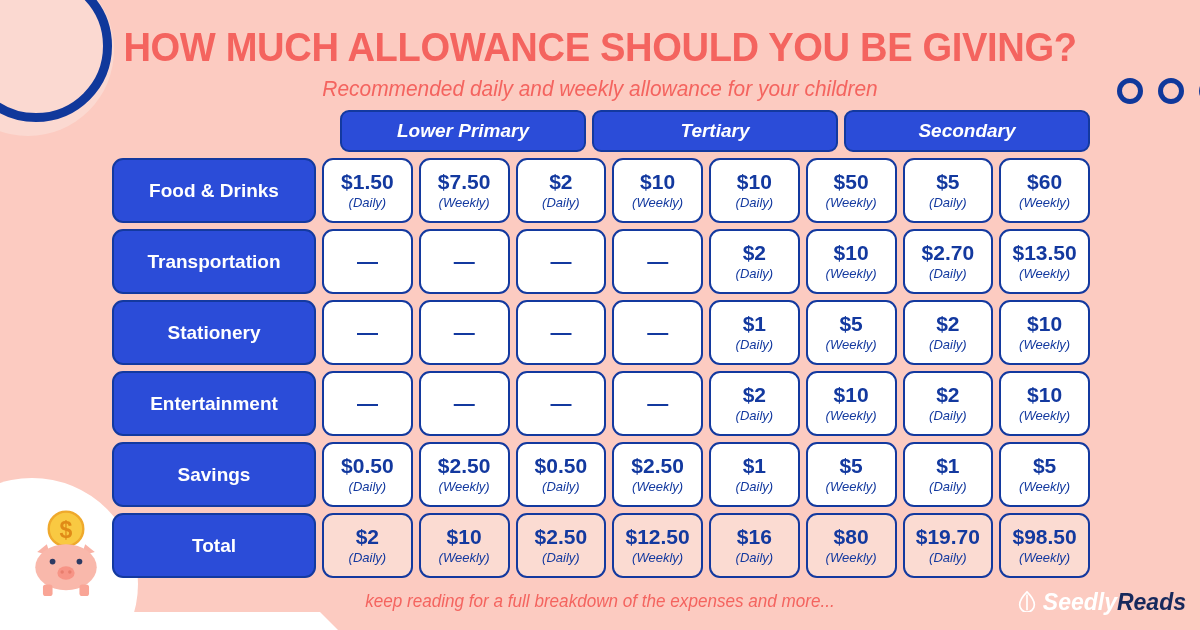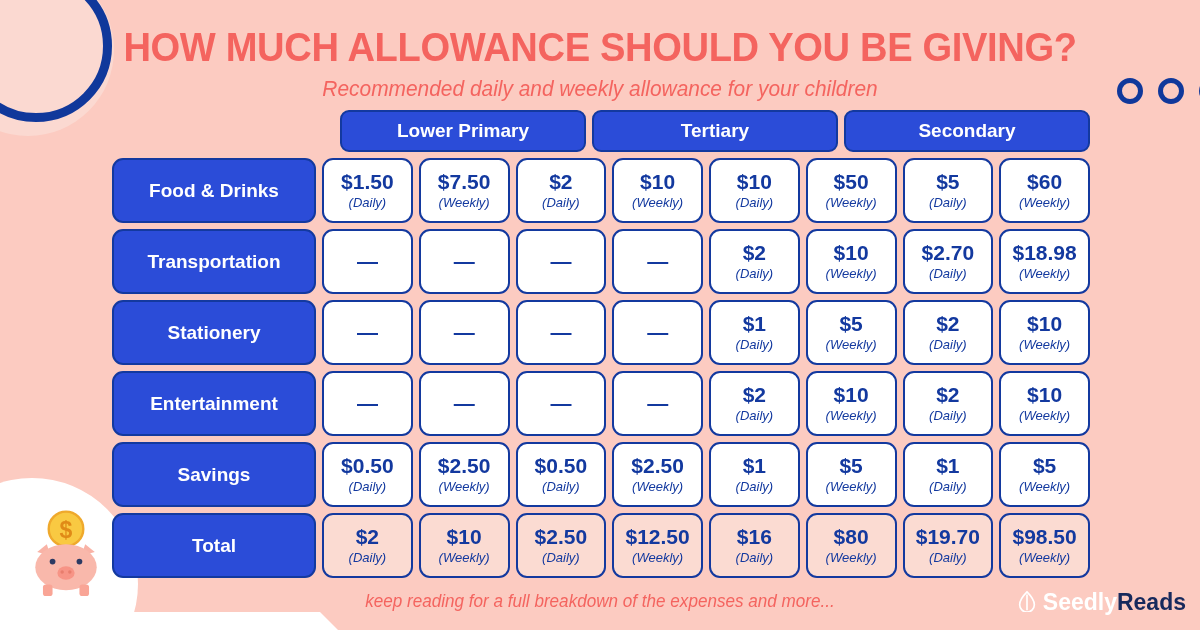--- a/index.html
+++ b/index.html
@@ -70,20 +70,21 @@
   .grouphead {
     flex:1 1 0;
     height:42px;
     background:#2B4CD8;
     border:2.5px solid #13399F;
     border-radius:9px;
     color:#FFFFFF;
     font-size:19px; font-weight:bold;
     display:flex; align-items:center; justify-content:center;
     white-space:nowrap;
+    font-style:italic;
   }
 
   .rowlabel {
     width:204px; flex:none;
     height:65px;
     background:#2B4CD8;
     border:2.5px solid #13399F;
     border-radius:11px;
     color:#FFFFFF;
     font-size:19px; font-weight:bold;
@@ -118,21 +119,21 @@
   
   #footnote {
     position:absolute; left:0; right:0; bottom:18px;
     text-align:center;
     font-size:18px; font-style:italic; color:#F4645F;
     transform:scaleX(0.95); transform-origin:center;
     white-space:nowrap;
   }
   #logo {
     position:absolute; right:14px; bottom:14px;
-    display:flex; align-items:center; gap:5px;
+    display:flex; align-items:center; gap:5px;font-style:italic;
   }
   #logo .logo-text { font-size:23px; font-weight:bold; white-space:nowrap; }
   #logo .seedly { color:#FFFFFF; }
   #logo .reads  { color:#17295C; }
 </style>
 </head>
 <body>
 
 <div class="deco" id="blob-topleft"></div>
 <div class="deco" id="ring-topleft"></div>
@@ -224,21 +225,21 @@
       </div>
       <div class="cell">
         <div class="amt">$10</div>
         <div class="per">(Weekly)</div>
       </div>
       <div class="cell">
         <div class="amt">$2.70</div>
         <div class="per">(Daily)</div>
       </div>
       <div class="cell">
-        <div class="amt">$18.98</div>
+        <div class="amt">$13.50</div>
         <div class="per">(Weekly)</div>
       </div>
     </div>
     <div class="trow">
       <div class="rowlabel">Stationery</div>
       <div class="cell empty">
         <div class="amt">—</div>
       </div>
       <div class="cell empty">
         <div class="amt">—</div>

